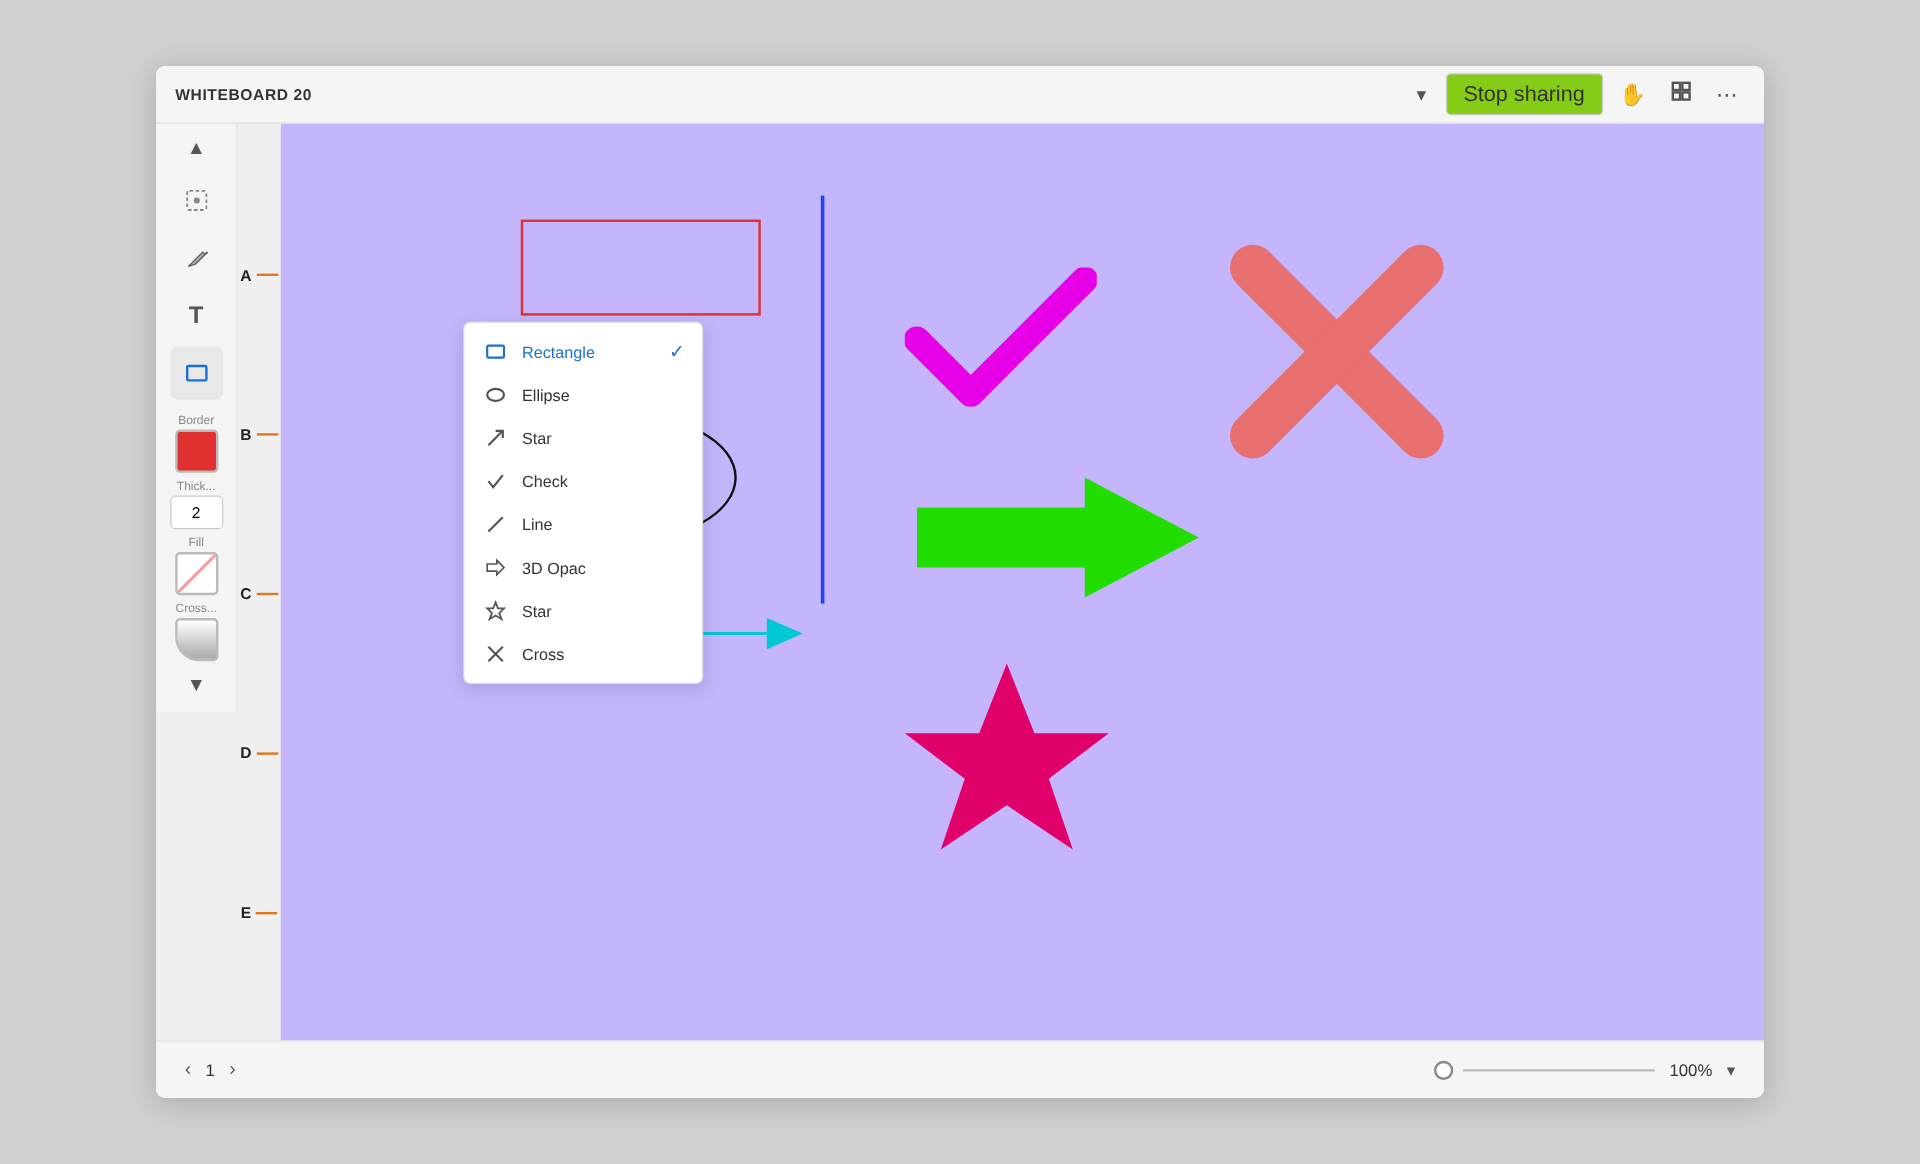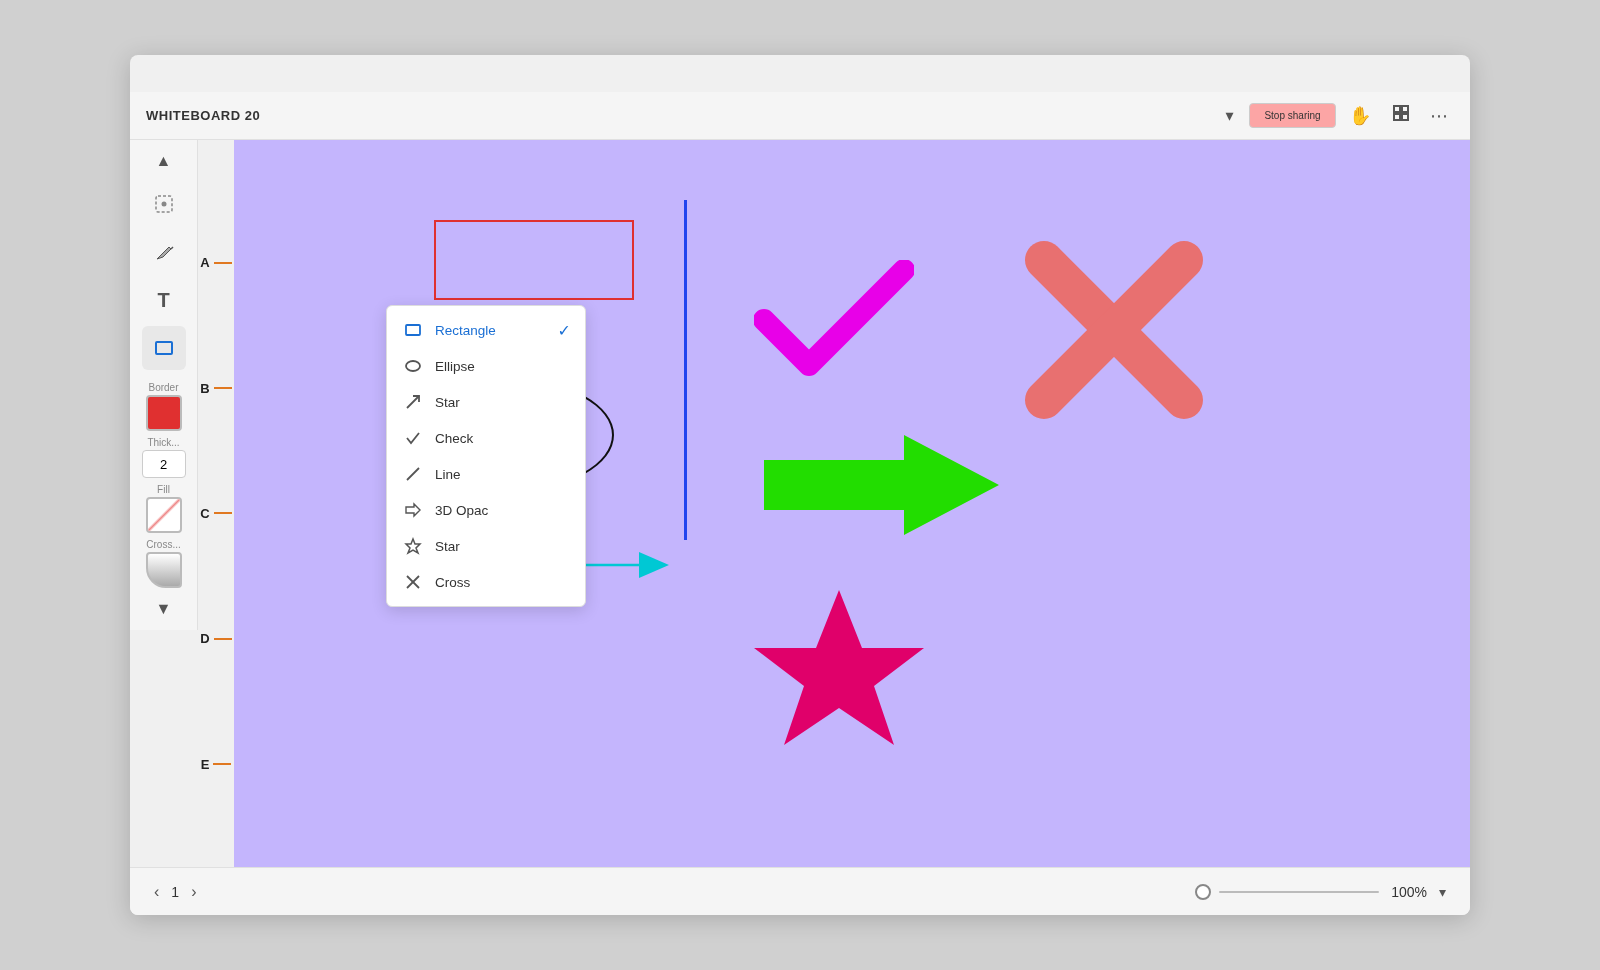--- a/index.html
+++ b/index.html
@@ -23,21 +23,20 @@
       overflow: hidden;
     }
     .title-bar {
       background: #f5f5f5;
       border-bottom: 1px solid #e0e0e0;
       height: 48px;
       display: flex;
       align-items: center;
       padding: 0 16px;
       flex-shrink: 0;
-      margin-top: 37px;
     }
     .title-bar-title {
       font-size: 13px;
       font-weight: 600;
       color: #333;
       letter-spacing: 0.5px;
       flex: 1;
     }
     .title-bar-right {
       display: flex;
@@ -46,25 +45,25 @@
     }
     .chevron-down-btn {
       background: none;
       border: none;
       cursor: pointer;
       font-size: 16px;
       color: #555;
       padding: 4px 8px;
     }
     .stop-sharing-btn {
-      background: #fca5a5;
+      background: #84cc16;
       border: 1px solid #ccc;
       border-radius: 4px;
       padding: 6px 14px;
-      font-size: 10px;
+      font-size: 18px;
       cursor: pointer;
       color: #333;
       font-weight: 500;
     }
     .title-bar-icon {
       background: none;
       border: none;
       cursor: pointer;
       font-size: 18px;
       color: #555;

